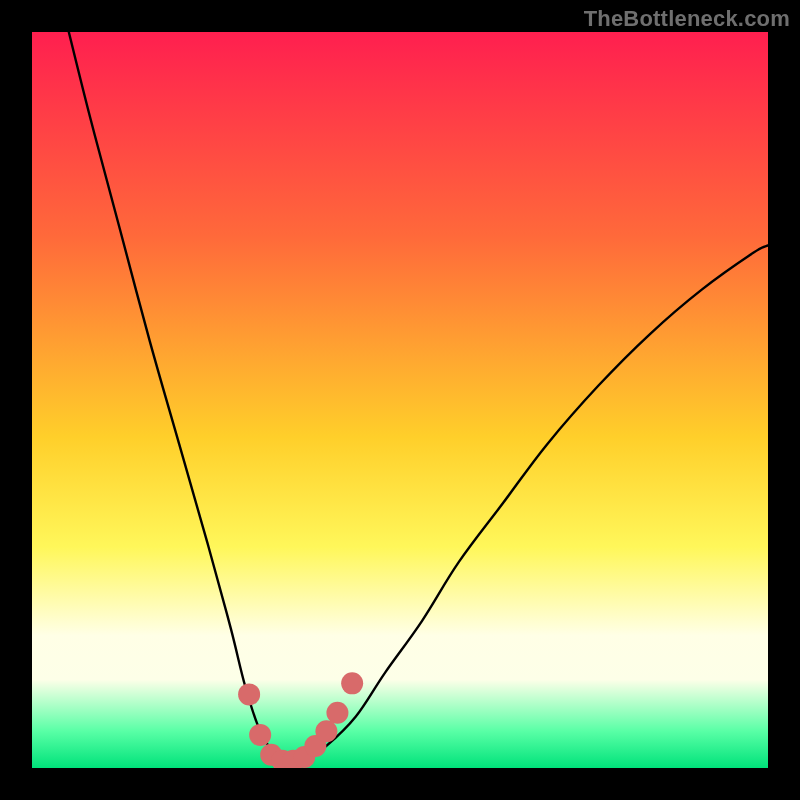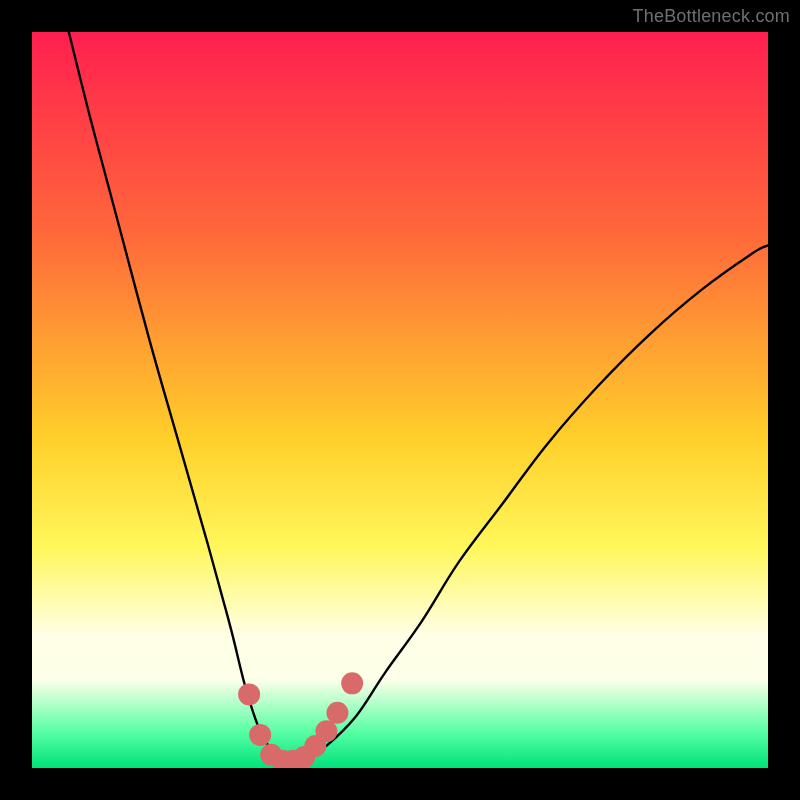--- a/index.html
+++ b/index.html
@@ -33,22 +33,22 @@
       #ffffe6 82%,
       #fdffe8 88%,
       #59ffa6 95%,
       #00e27a 100%);
   }
   .watermark {
     position: absolute;
     top: 6px;
     right: 10px;
     color: #6f6f6f;
-    font-size: 18px;
-    font-weight: 400;
+    font-size: 22px;
+    font-weight: 700;
     letter-spacing: 0.2px;
     user-select: none;
   }
   svg.curve {
     position: absolute;
     left: 0;
     top: 0;
     width: 736px;
     height: 736px;
   }

